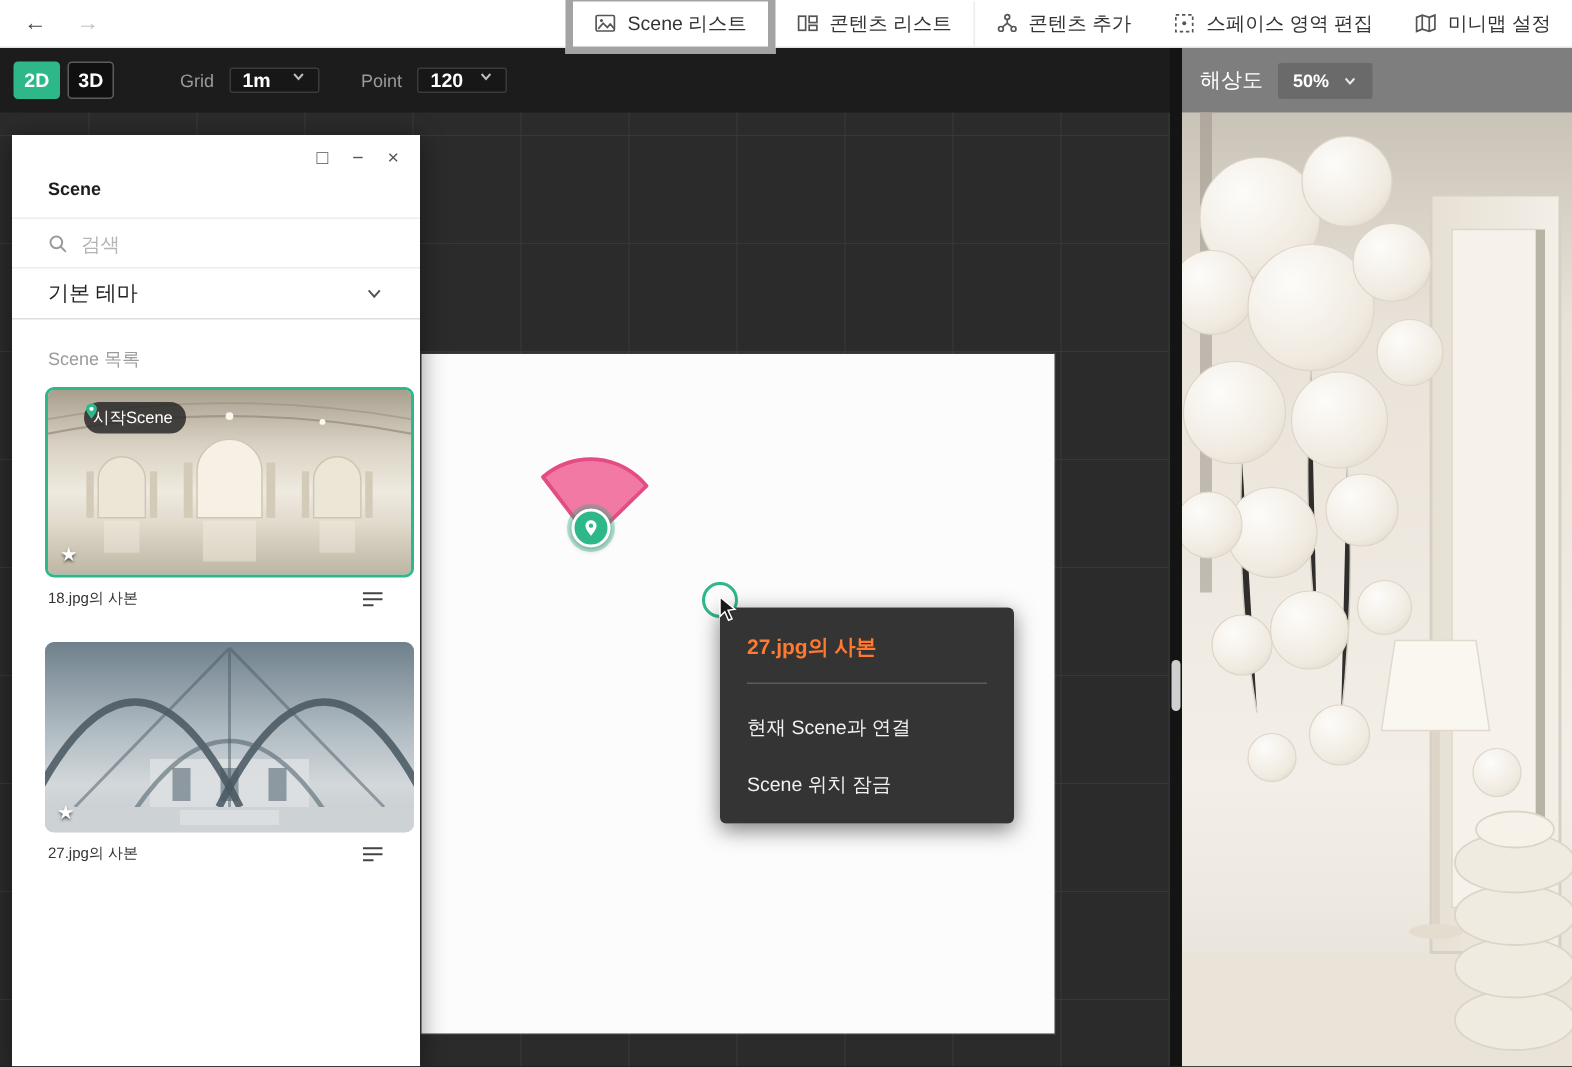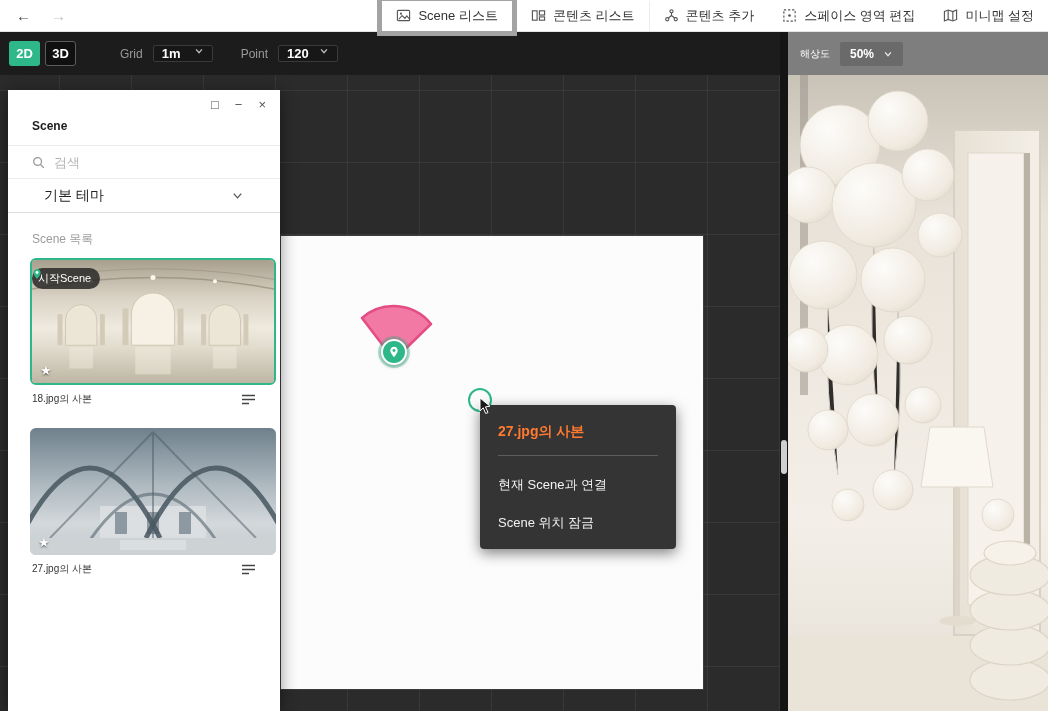--- a/index.html
+++ b/index.html
@@ -77,21 +77,21 @@
 
   
   .vdivider { width:8px; background:#141414; position:relative; flex:0 0 auto; }
   .vdivider .handle { position:absolute; top:408px; left:1px; width:6px; height:34px;
                       background:#cfcfcf; border-radius:3px; cursor:col-resize; }
 
   
   .preview { flex:1; display:flex; flex-direction:column; min-width:0; }
   .preview-toolbar { height:43px; background:#7e7e7e; display:flex; align-items:center;
                      gap:10px; padding:0 12px; flex:0 0 auto; }
-  .res-label { font-size:10px; color:#fff; }
+  .res-label { font-size:14px; color:#fff; }
   .res-select { display:flex; align-items:center; gap:9px; background:#6a6a6a; padding:5px 10px;
                 border-radius:2px; cursor:pointer; }
   .res-select .val { font-size:12px; font-weight:bold; color:#fff; }
   .res-select svg { width:10px; height:10px; color:#e8e8e8; }
   .preview-art { flex:1; position:relative; overflow:hidden; background:#efe9e1; }
   .preview-art svg { position:absolute; inset:0; width:100%; height:100%; }
 
   
   .scene-panel { position:absolute; left:8px; top:90px; bottom:0; width:272px; background:#fff;
                  box-shadow:0 3px 16px rgba(0,0,0,.45); z-index:50; display:flex; flex-direction:column; }
@@ -99,30 +99,30 @@
                     padding:8px 14px 2px; color:#555; font-size:13px; }
   .panel-controls span { cursor:pointer; line-height:1; }
   .panel-title { padding:6px 24px 12px; font-size:12px; font-weight:bold; color:#1d1d1d; }
   .search-row { height:34px; border-top:1px solid #ececec; border-bottom:1px solid #ececec;
                 display:flex; align-items:center; gap:9px; padding:0 24px; }
   .search-row svg { width:13px; height:13px; color:#9a9a9a; flex:0 0 auto; }
   .search-row input { border:none; outline:none; flex:1; font-size:13px; color:#333;
                       font-family:inherit; background:transparent; }
   .search-row input::placeholder { color:#b5b5b5; }
   .theme-row { height:34px; border-bottom:1px solid #dedede; display:flex; align-items:center;
-               justify-content:space-between; padding:0 36px; font-size:14px; color:#222; cursor:pointer; }
+               justify-content:space-between; padding:0 24px; font-size:14px; color:#222; cursor:pointer; }
   .theme-row svg { width:13px; height:13px; color:#555; }
   .section-label { margin:18px 24px 10px; font-size:12px; color:#9b9b9b; }
   .scene-list { overflow:hidden; padding:0 22px; }
   .scene-card { margin-bottom:22px; cursor:pointer; }
   .thumb { width:246px; height:127px; border-radius:6px; overflow:hidden; position:relative;
            background:#ddd; }
   .thumb svg { position:absolute; inset:0; width:100%; height:100%; }
   .thumb--selected { border:2px solid #2eb889; }
-  .start-badge { position:absolute; top:8px; left:0; display:flex; align-items:center; gap:4px;
+  .start-badge { position:absolute; top:8px; left:24px; display:flex; align-items:center; gap:4px;
                  background:rgba(35,35,35,.82); color:#fff; font-size:11px; padding:3px 9px 3px 6px;
                  border-radius:11px; }
   .start-badge svg { width:10px; height:12px; }
   .thumb-star { position:absolute; bottom:5px; left:8px; color:#fff; font-size:13px;
                 text-shadow:0 1px 2px rgba(0,0,0,.6); cursor:pointer; }
   .scene-name-row { display:flex; align-items:center; justify-content:space-between; margin:7px 2px 0; }
   .scene-name { font-size:10px; color:#333; }
   .scene-menu { color:#444; cursor:pointer; display:grid; place-items:center; }
   .scene-menu svg { width:15px; height:13px; }
 </style>

